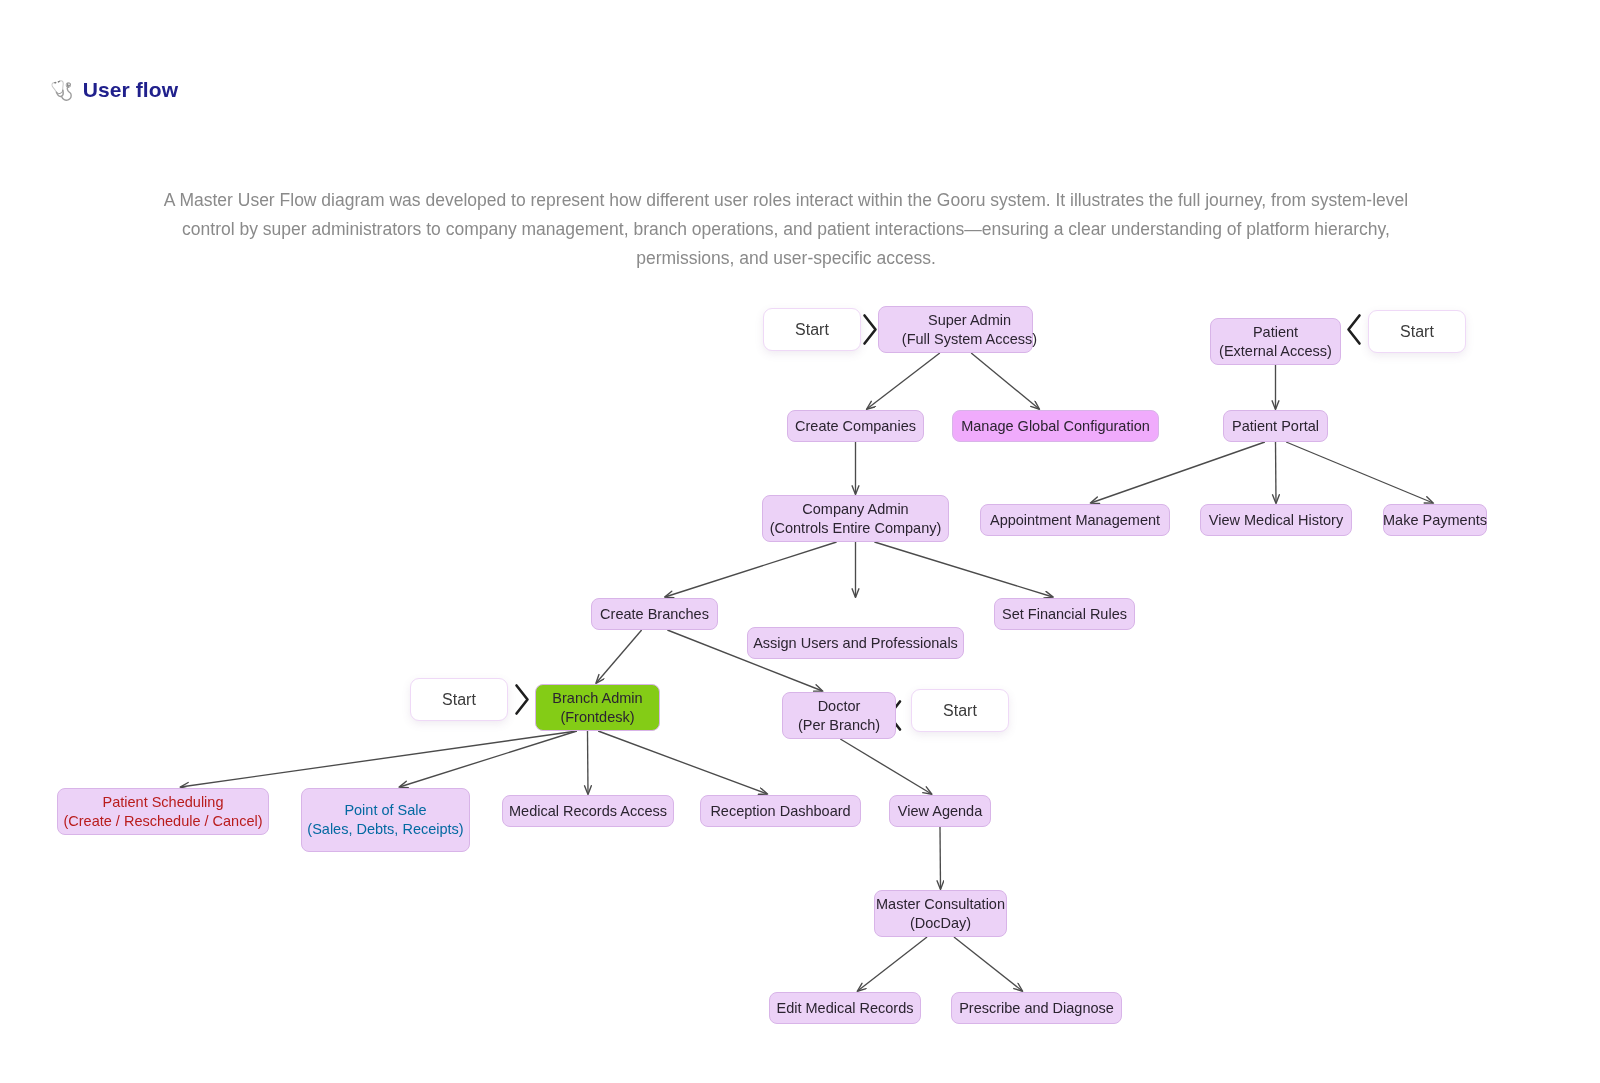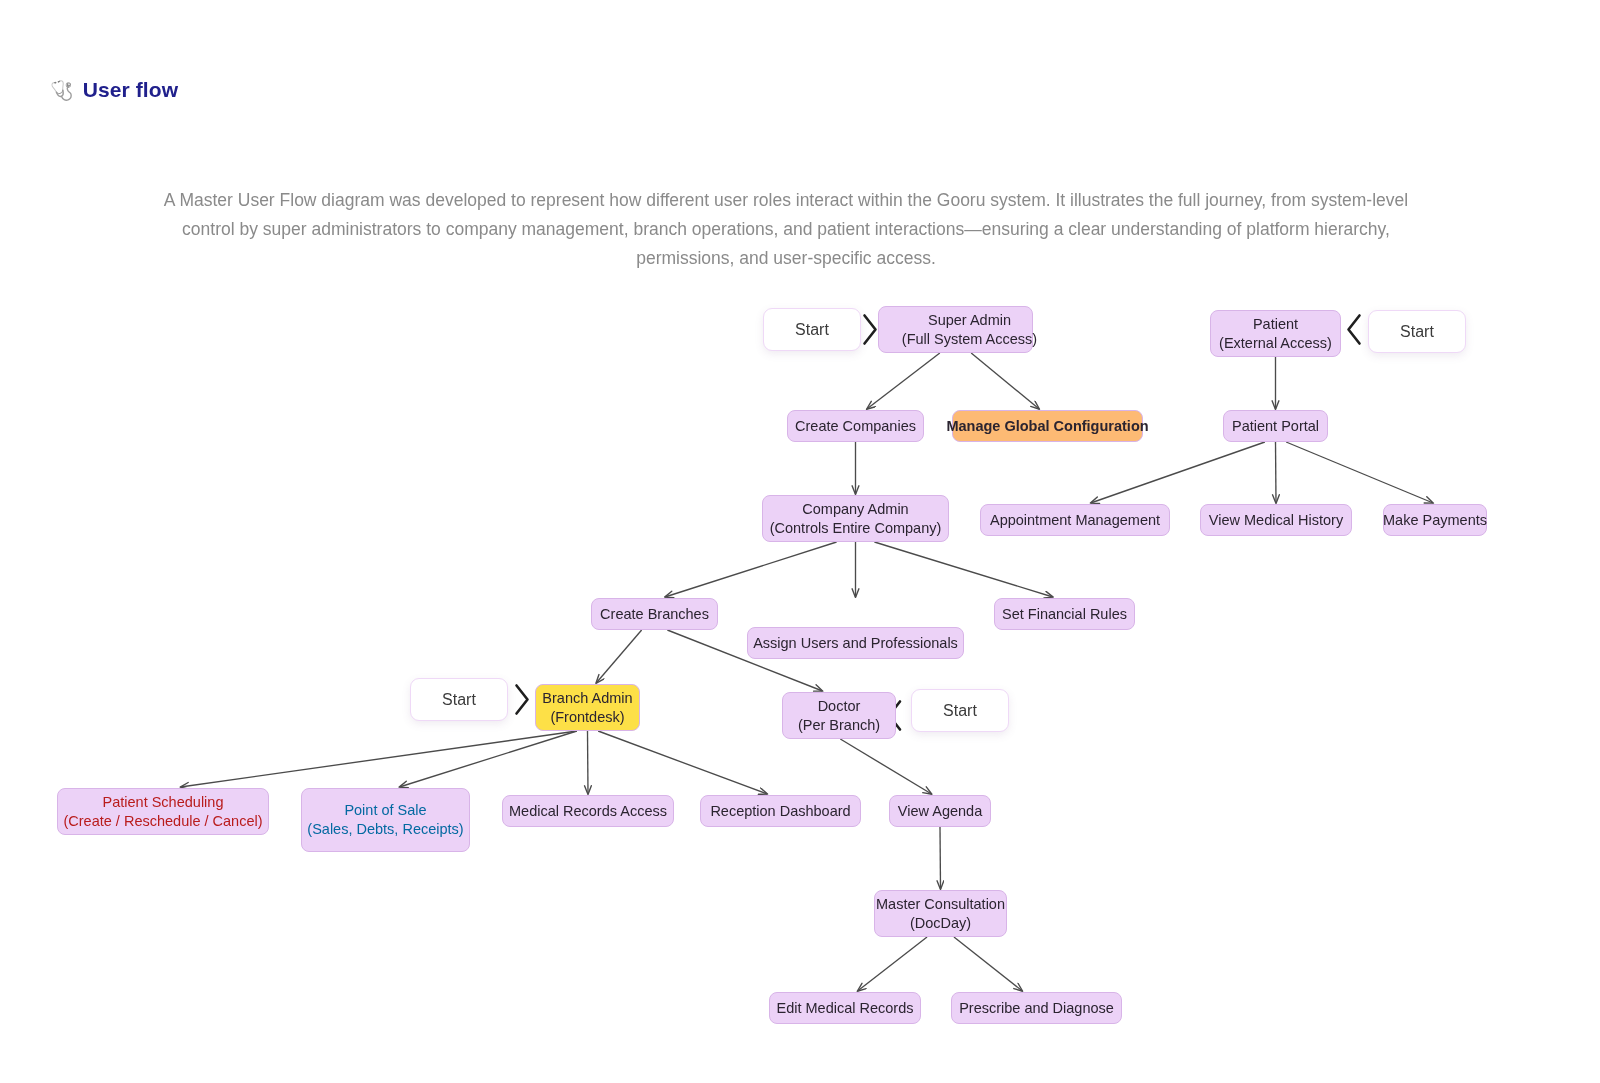--- a/index.html
+++ b/index.html
@@ -153,40 +153,40 @@
         <div class="node start" style="left: 763px; top: 28px; width: 98px; height: 43px;">
           <span>Start</span>
         </div>
         <div class="node" style="left: 878px; top: 26px; width: 155px; height: 47px; background: rgb(236, 210, 247); border-color: rgb(216, 180, 232); color: rgb(43, 36, 48); padding-left: 40px;">
           <span>Super Admin</span>
           <span class="line2">(Full System Access)</span>
         </div>
         <div class="node" style="left: 787px; top: 130px; width: 137px; height: 32px; background: rgb(236, 210, 247); border-color: rgb(216, 180, 232); color: rgb(43, 36, 48);">
           <span>Create Companies</span>
         </div>
-        <div class="node" style="left: 952px; top: 130px; width: 191px; height: 32px; background: #fdba74; border-color: rgb(216, 180, 232); color: rgb(43, 36, 48); font-weight: bold;">
+        <div class="node" style="left: 952px; top: 130px; width: 207px; height: 32px; background: #f0abfc; border-color: rgb(216, 180, 232); color: rgb(43, 36, 48);">
           <span>Manage Global Configuration</span>
         </div>
         <div class="node" style="left: 762px; top: 215px; width: 187px; height: 47px; background: rgb(236, 210, 247); border-color: rgb(216, 180, 232); color: rgb(43, 36, 48);">
           <span>Company Admin</span>
           <span class="line2">(Controls Entire Company)</span>
         </div>
         <div class="node" style="left: 591px; top: 318px; width: 127px; height: 32px; background: rgb(236, 210, 247); border-color: rgb(216, 180, 232); color: rgb(43, 36, 48);">
           <span>Create Branches</span>
         </div>
         <div class="node" style="left: 747px; top: 318px; width: 217px; height: 32px; background: rgb(236, 210, 247); border-color: rgb(216, 180, 232); color: rgb(43, 36, 48); margin-top: 29px;">
           <span>Assign Users and Professionals</span>
         </div>
         <div class="node" style="left: 994px; top: 318px; width: 141px; height: 32px; background: rgb(236, 210, 247); border-color: rgb(216, 180, 232); color: rgb(43, 36, 48);">
           <span>Set Financial Rules</span>
         </div>
         <div class="node start" style="left: 410px; top: 398px; width: 98px; height: 43px;">
           <span>Start</span>
         </div>
-        <div class="node" style="left: 535px; top: 404px; width: 105px; height: 47px; background: #fde047; border-color: rgb(216, 180, 232); color: rgb(43, 36, 48);">
+        <div class="node" style="left: 535px; top: 404px; width: 125px; height: 47px; background: #84cc16; border-color: rgb(216, 180, 232); color: rgb(43, 36, 48);">
           <span>Branch Admin</span>
           <span class="line2">(Frontdesk)</span>
         </div>
         <div class="node" style="left: 782px; top: 412px; width: 114px; height: 47px; background: rgb(236, 210, 247); border-color: rgb(216, 180, 232); color: rgb(43, 36, 48);">
           <span>Doctor</span>
           <span class="line2">(Per Branch)</span>
         </div>
         <div class="node start" style="left: 911px; top: 409px; width: 98px; height: 43px;">
           <span>Start</span>
         </div>
@@ -210,21 +210,21 @@
         <div class="node" style="left: 874px; top: 610px; width: 133px; height: 47px; background: rgb(236, 210, 247); border-color: rgb(216, 180, 232); color: rgb(43, 36, 48);">
           <span>Master Consultation</span>
           <span class="line2">(DocDay)</span>
         </div>
         <div class="node" style="left: 769px; top: 712px; width: 152px; height: 32px; background: rgb(236, 210, 247); border-color: rgb(216, 180, 232); color: rgb(43, 36, 48);">
           <span>Edit Medical Records</span>
         </div>
         <div class="node" style="left: 951px; top: 712px; width: 171px; height: 32px; background: rgb(236, 210, 247); border-color: rgb(216, 180, 232); color: rgb(43, 36, 48);">
           <span>Prescribe and Diagnose</span>
         </div>
-        <div class="node" style="left: 1210px; top: 30px; width: 131px; height: 47px; background: rgb(236, 210, 247); border-color: rgb(216, 180, 232); color: rgb(43, 36, 48);">
+        <div class="node" style="left: 1210px; top: 38px; width: 131px; height: 47px; background: rgb(236, 210, 247); border-color: rgb(216, 180, 232); color: rgb(43, 36, 48);">
           <span>Patient</span>
           <span class="line2">(External Access)</span>
         </div>
         <div class="node start" style="left: 1368px; top: 30px; width: 98px; height: 43px;">
           <span>Start</span>
         </div>
         <div class="node" style="left: 1223px; top: 130px; width: 105px; height: 32px; background: rgb(236, 210, 247); border-color: rgb(216, 180, 232); color: rgb(43, 36, 48);">
           <span>Patient Portal</span>
         </div>
         <div class="node" style="left: 980px; top: 224px; width: 190px; height: 32px; background: rgb(236, 210, 247); border-color: rgb(216, 180, 232); color: rgb(43, 36, 48);">

